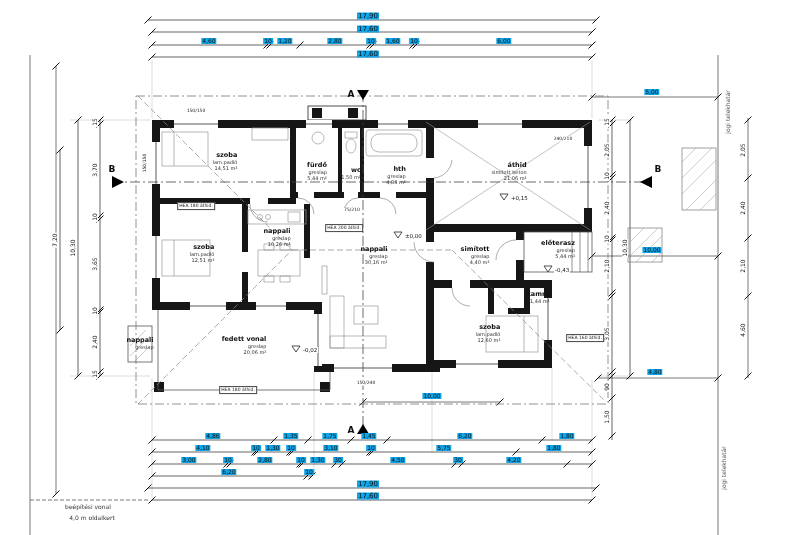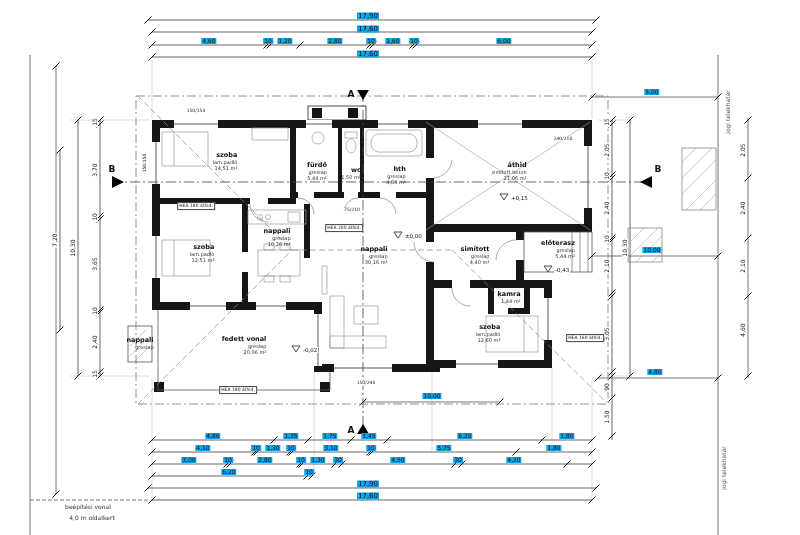--- a/index.html
+++ b/index.html
@@ -486,21 +486,21 @@
 <div class="room" style="left:475px;top:256px">
   <div class="rn">simított</div>
   <div class="rs">greslap</div>
   <div class="rs">4,40 m²</div>
 </div>
 <div class="room" style="left:558px;top:250px">
   <div class="rn">előterasz</div>
   <div class="rs">greslap</div>
   <div class="rs">5,44 m²</div>
 </div>
-<div class="room" style="left:509px;top:298px">
+<div class="room" style="left:538px;top:298px">
   <div class="rn">kamra</div>
   <div class="rs">1,44 m²</div>
 </div>
 <div class="room" style="left:488px;top:334px">
   <div class="rn">szoba</div>
   <div class="rs">lam.padló</div>
   <div class="rs">12,60 m²</div>
 </div>
 <div class="room" style="left:140px;top:344px">
   <div class="rn">nappali</div>

